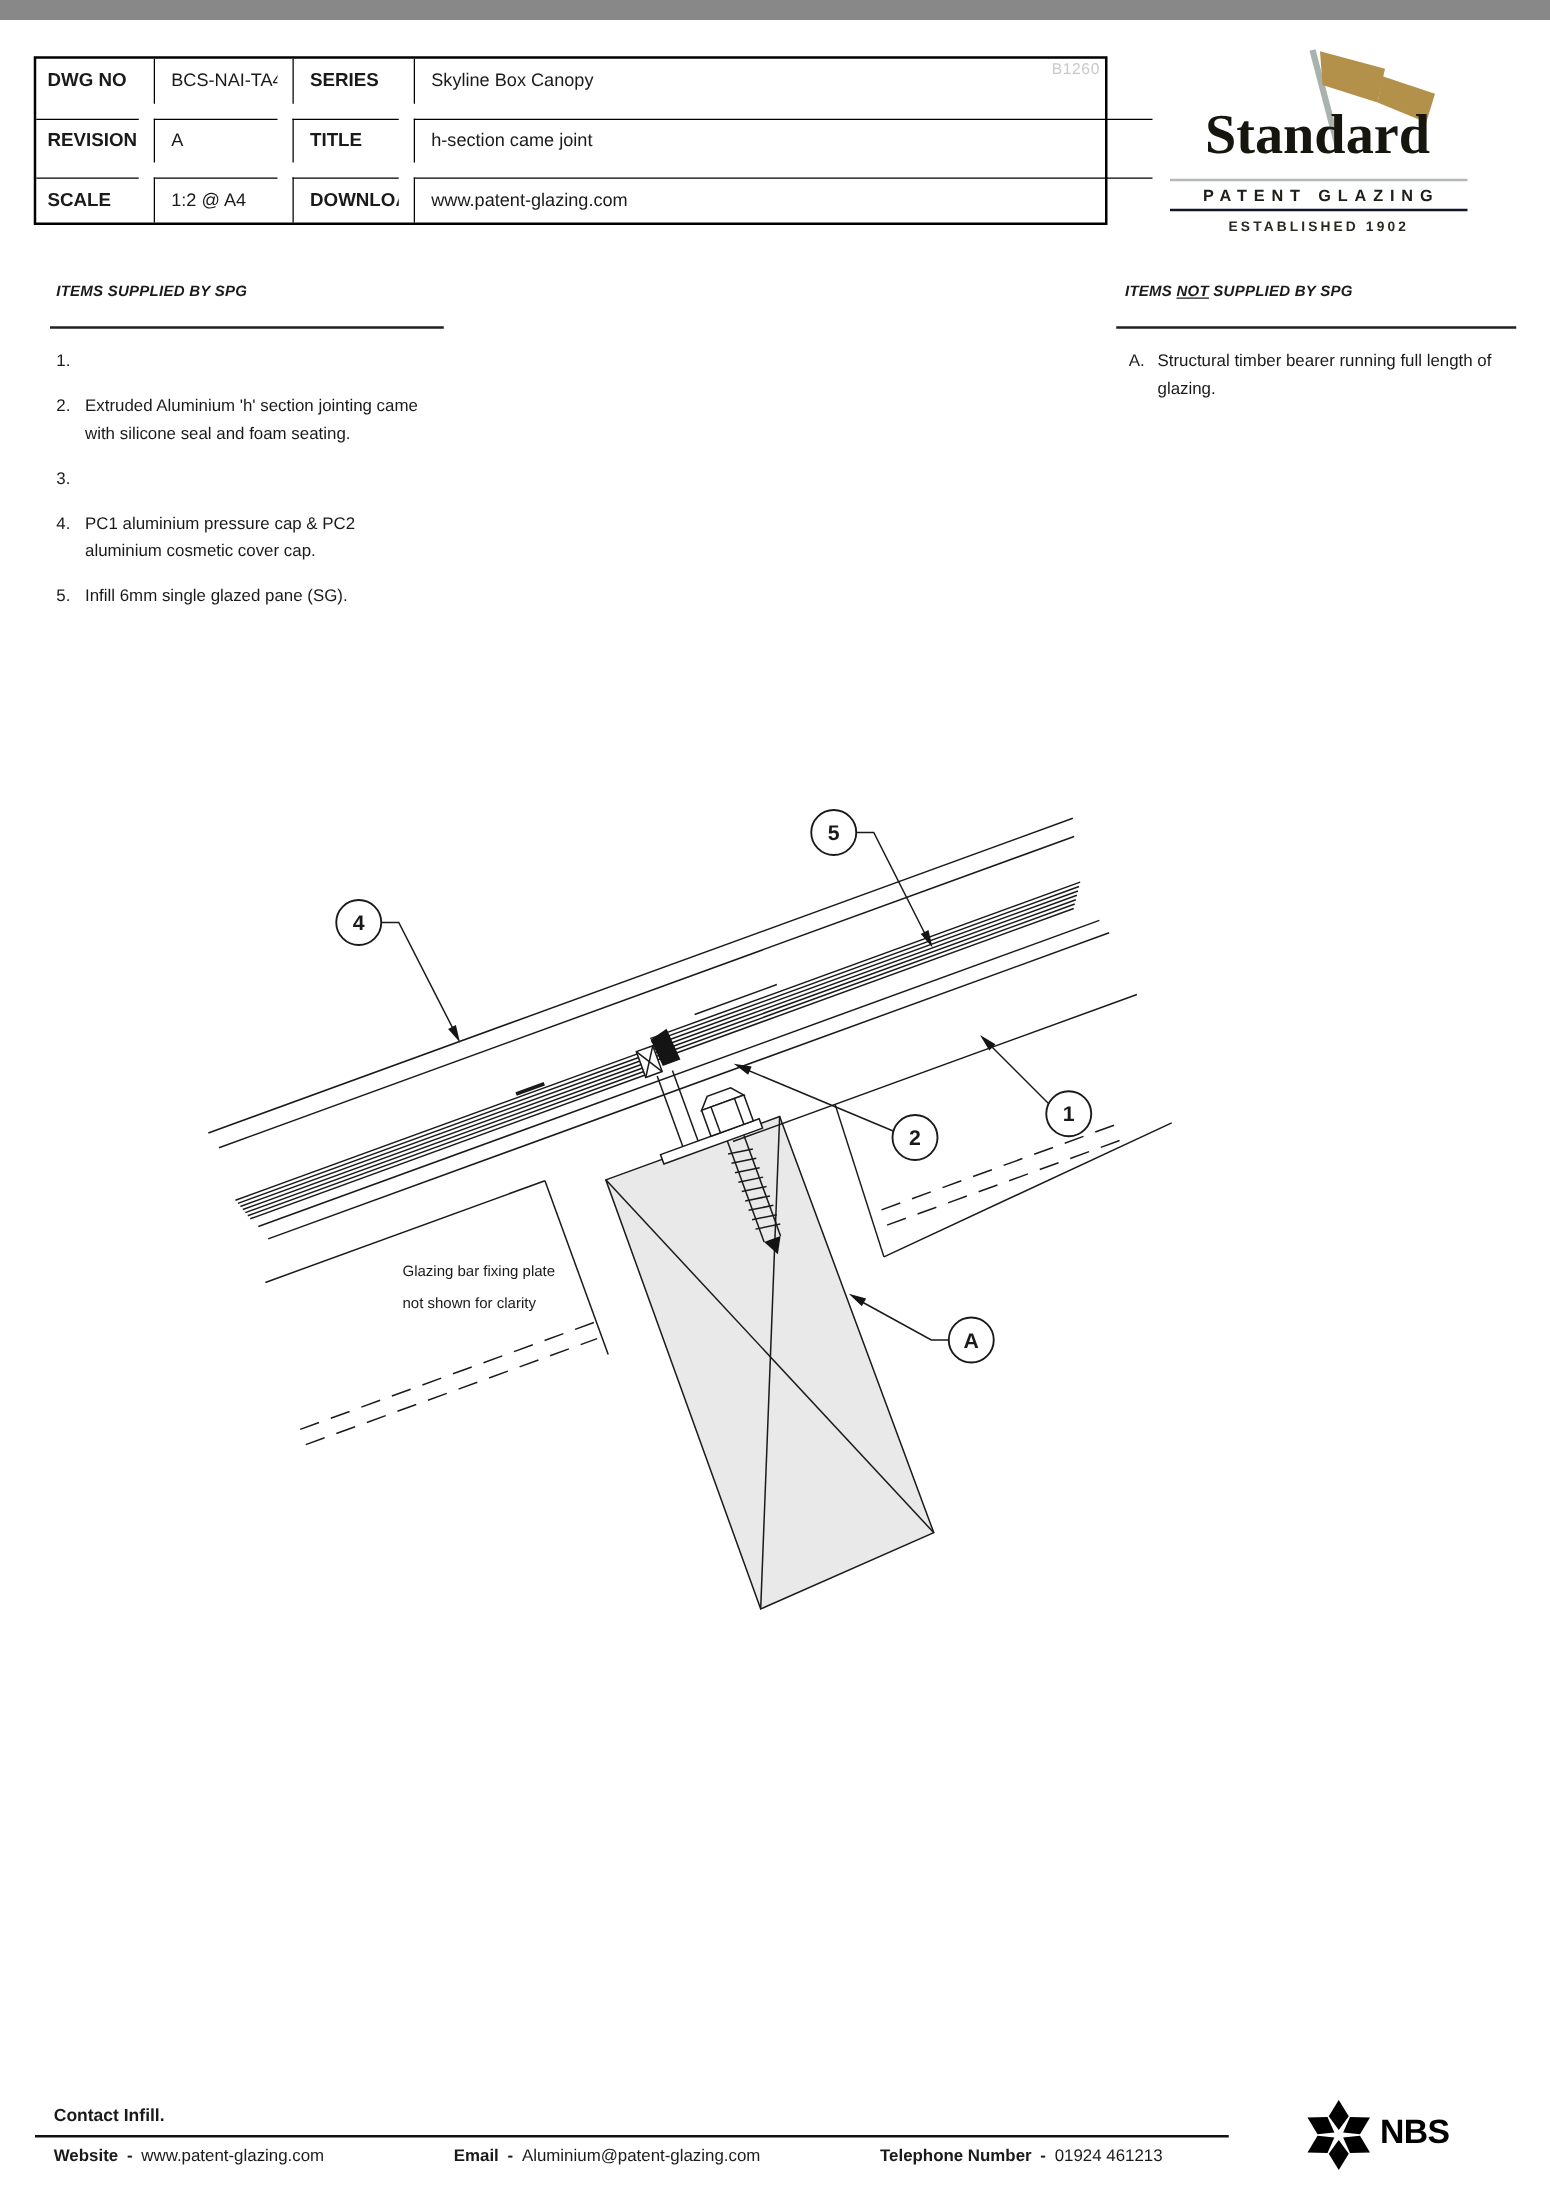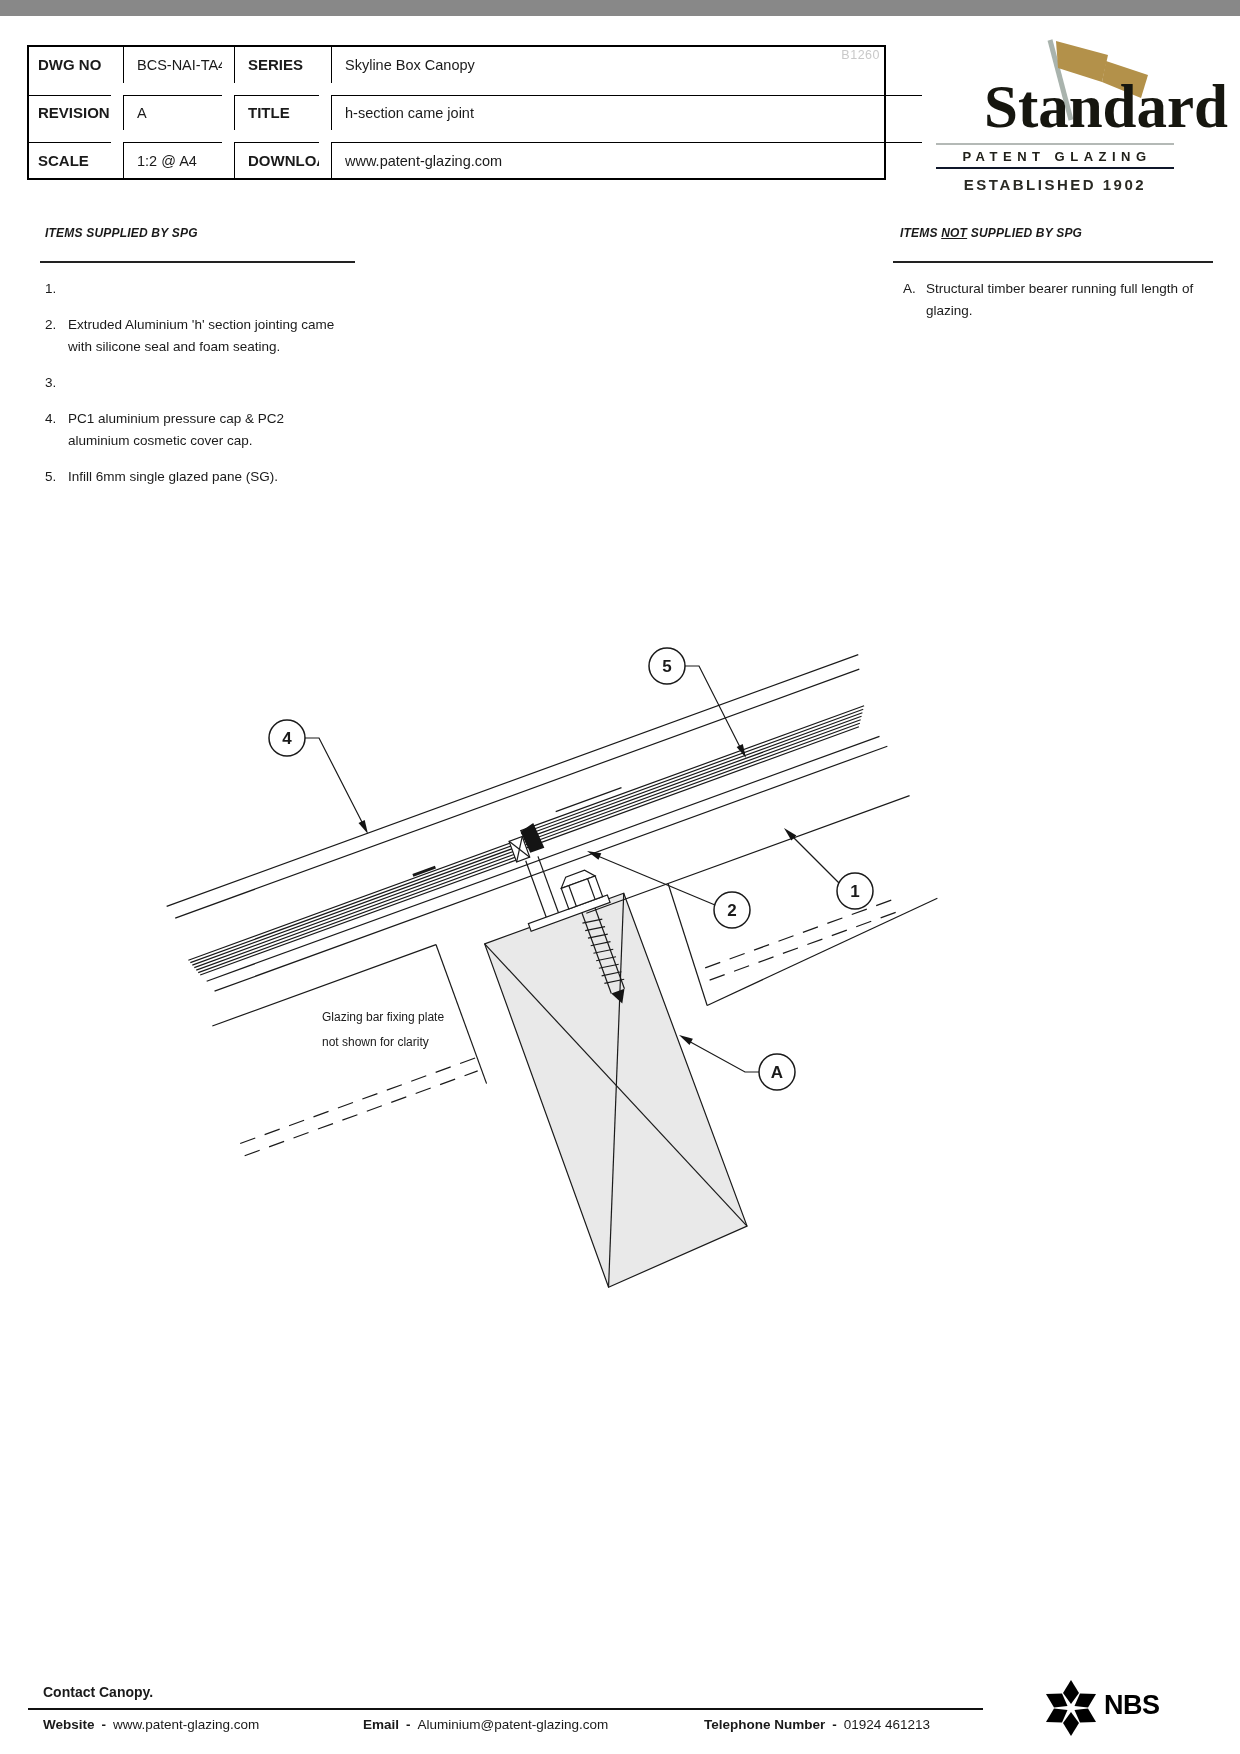--- a/index.html
+++ b/index.html
@@ -10,27 +10,27 @@
     border:2px solid #000;box-sizing:border-box;display:grid;
     grid-template-columns:82px 99px 85px 591px;grid-template-rows:1fr 1fr 1fr;gap:12px;}
   .tb-cell{display:flex;align-items:center;box-sizing:border-box;border-top:1px solid #000;border-left:1px solid #000;
     font-size:14.5px;padding-left:13px;white-space:nowrap;overflow:hidden;}
   .tb-cell.r0{border-top:none;}
   .tb-cell.c0{border-left:none;padding-left:9px;}
   .tb-label{font-weight:bold;font-size:15px;}
   .watermark{position:absolute;left:760px;top:32px;width:120px;text-align:right;
     font-size:12.5px;color:#c9c9c9;letter-spacing:.5px;}
   
-  .logo-name{position:absolute;left:982px;top:68px;width:248px;text-align:center;
-    font-family:"Liberation Serif",serif;font-size:61px;font-weight:600;line-height:46px;color:#16160f;}
+  .logo-name{position:absolute;left:930px;top:68px;width:248px;text-align:center;
+    font-family:"Liberation Serif",serif;font-size:45px;font-weight:600;line-height:46px;color:#16160f;}
   .logo-band{position:absolute;left:936px;top:127px;width:238px;box-sizing:border-box;
     border-top:2px solid #b4b9b6;border-bottom:2px solid #0f172a;padding:4px 0 3px 4px;
     text-align:center;font-size:13px;font-weight:700;letter-spacing:5.5px;color:#20201a;}
   .logo-est{position:absolute;left:936px;top:160px;width:238px;text-align:center;
-    font-size:15px;font-weight:700;letter-spacing:2.5px;color:#2a2a24;}
+    font-size:11px;font-weight:700;letter-spacing:2.5px;color:#2a2a24;}
   .logo-flag{position:absolute;left:1030px;top:14px;}
   
   .sec-head{position:absolute;top:210px;font-size:12px;font-weight:bold;letter-spacing:.2px;white-space:nowrap;font-style:italic;}
   .rule{position:absolute;height:1.5px;background:#222;}
   .items{position:absolute;display:flex;flex-direction:column;}
   .item{display:flex;margin-bottom:14px;font-size:13.5px;line-height:22px;}
   .item .num{width:23px;flex:none;}
   .item .txt{white-space:pre-line;width:284px;}
   .u{text-decoration:underline;}
   
@@ -229,21 +229,21 @@
       <path class="tl" d="M759,1056 L745,1056 L685,1023"></path>
       <polygon class="fillb" points="679,1019 692.9,1022.8 689.5,1028.9"></polygon>
       <circle class="balloon" cx="777" cy="1056" r="18"></circle>
       <text class="btext" x="777" y="1062">A</text>
     </g>
   </svg>
 
   <div class="note">Glazing bar fixing plate
 not shown for clarity</div>
 
-  <div class="f-head">Contact Canopy.</div>
+  <div class="f-head">Contact Infill.</div>
   <div class="f-rule"></div>
 
   <div class="fgroup" style="left:43px;">
     <span class="lbl">Website</span><span class="dash">-</span><span>www.patent-glazing.com</span>
   </div>
   <div class="fgroup" style="left:363px;">
     <span class="lbl">Email</span><span class="dash">-</span><span>Aluminium@patent-glazing.com</span>
   </div>
   <div class="fgroup" style="left:704px;">
     <span class="lbl">Telephone Number</span><span class="dash">-</span><span>01924 461213</span>

